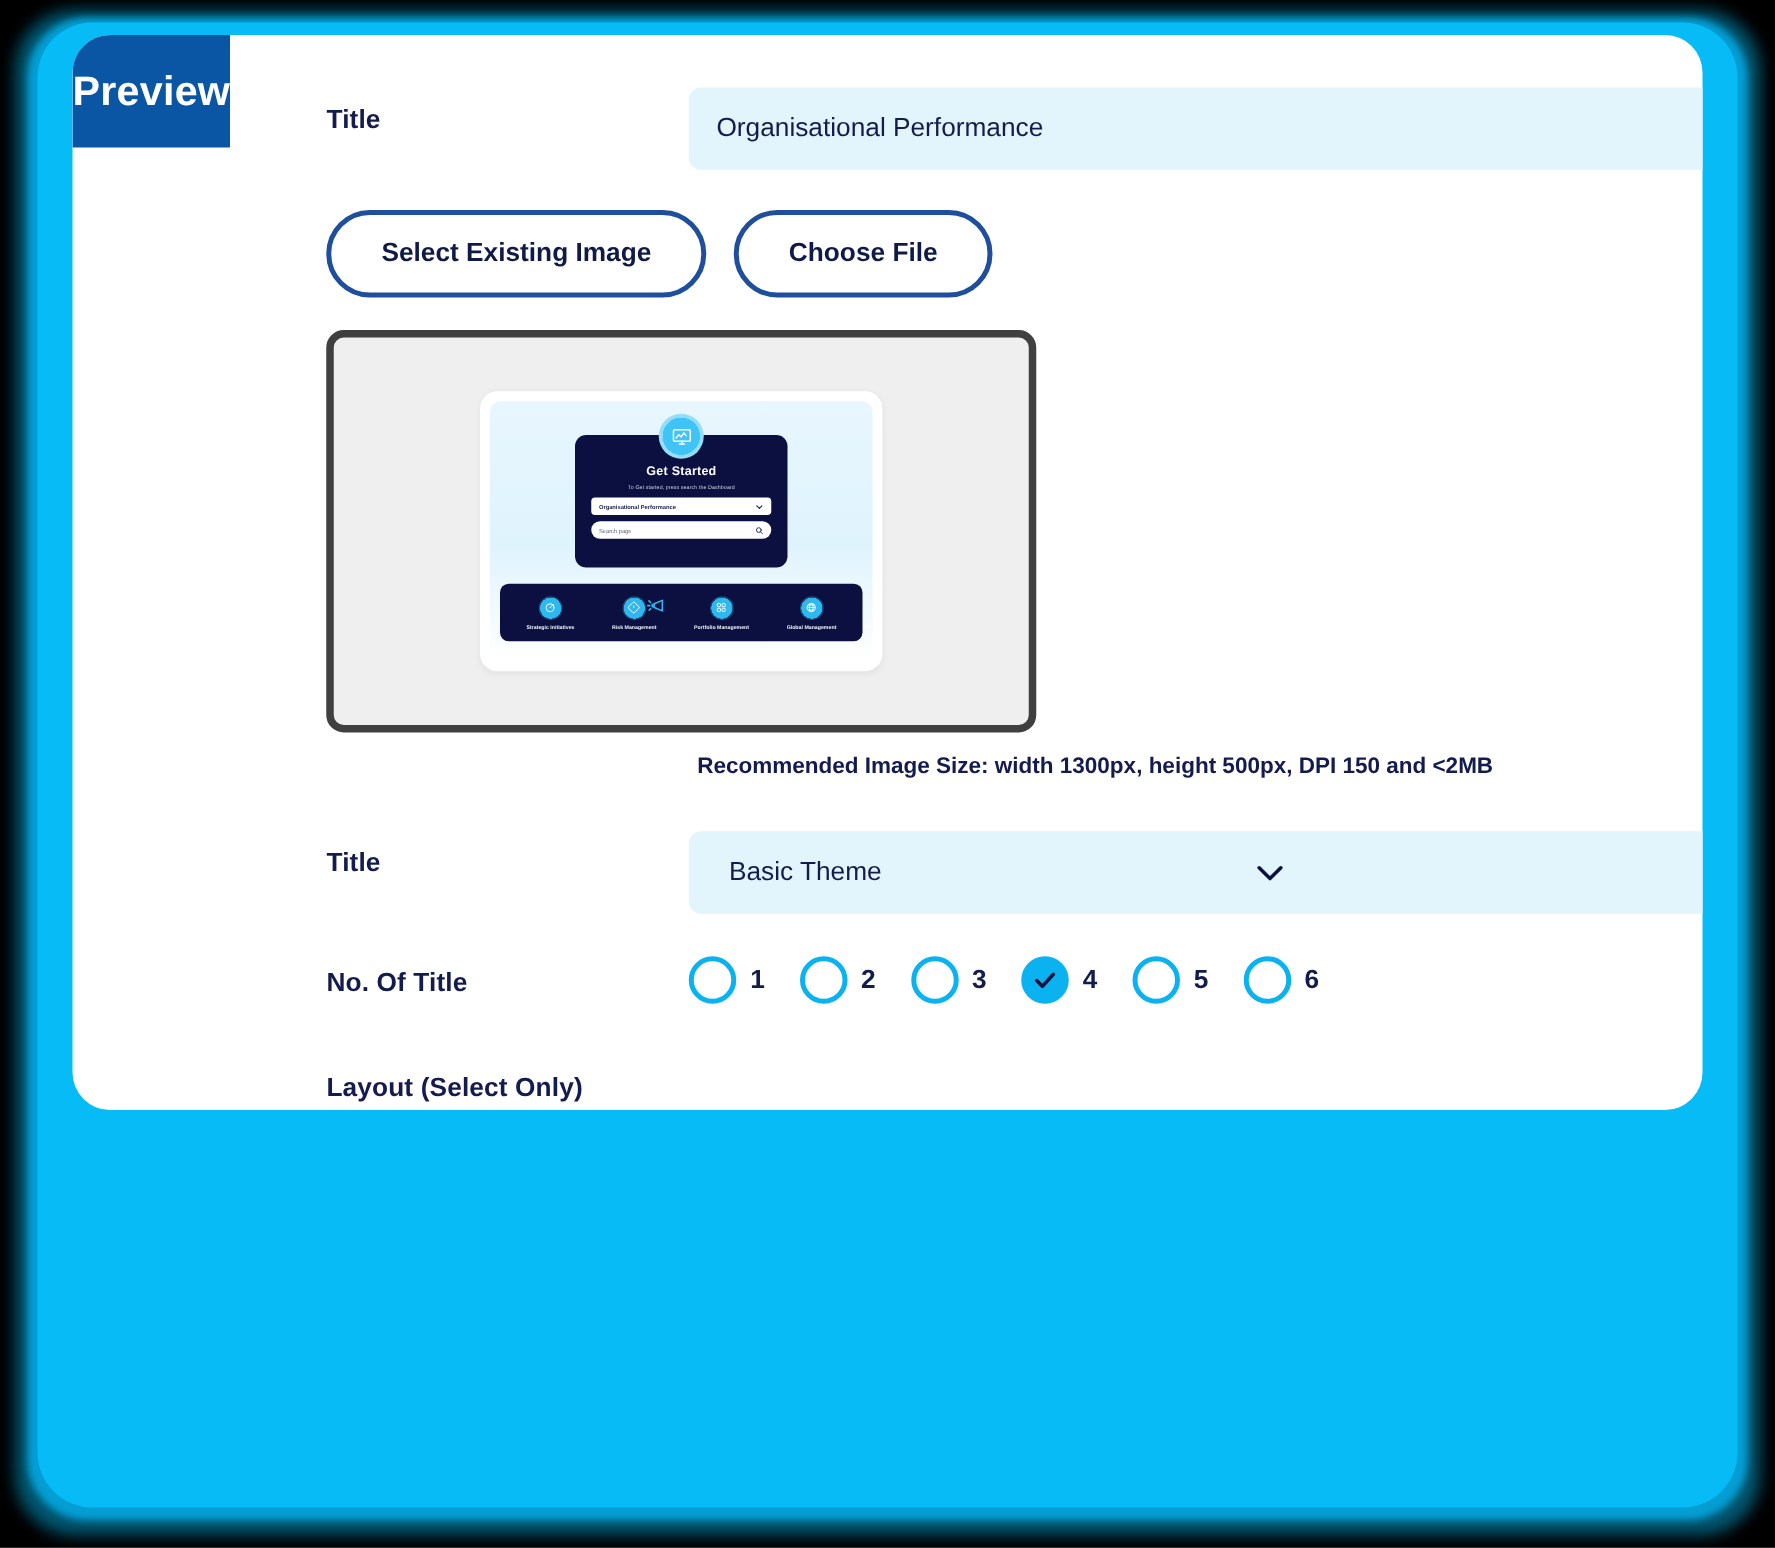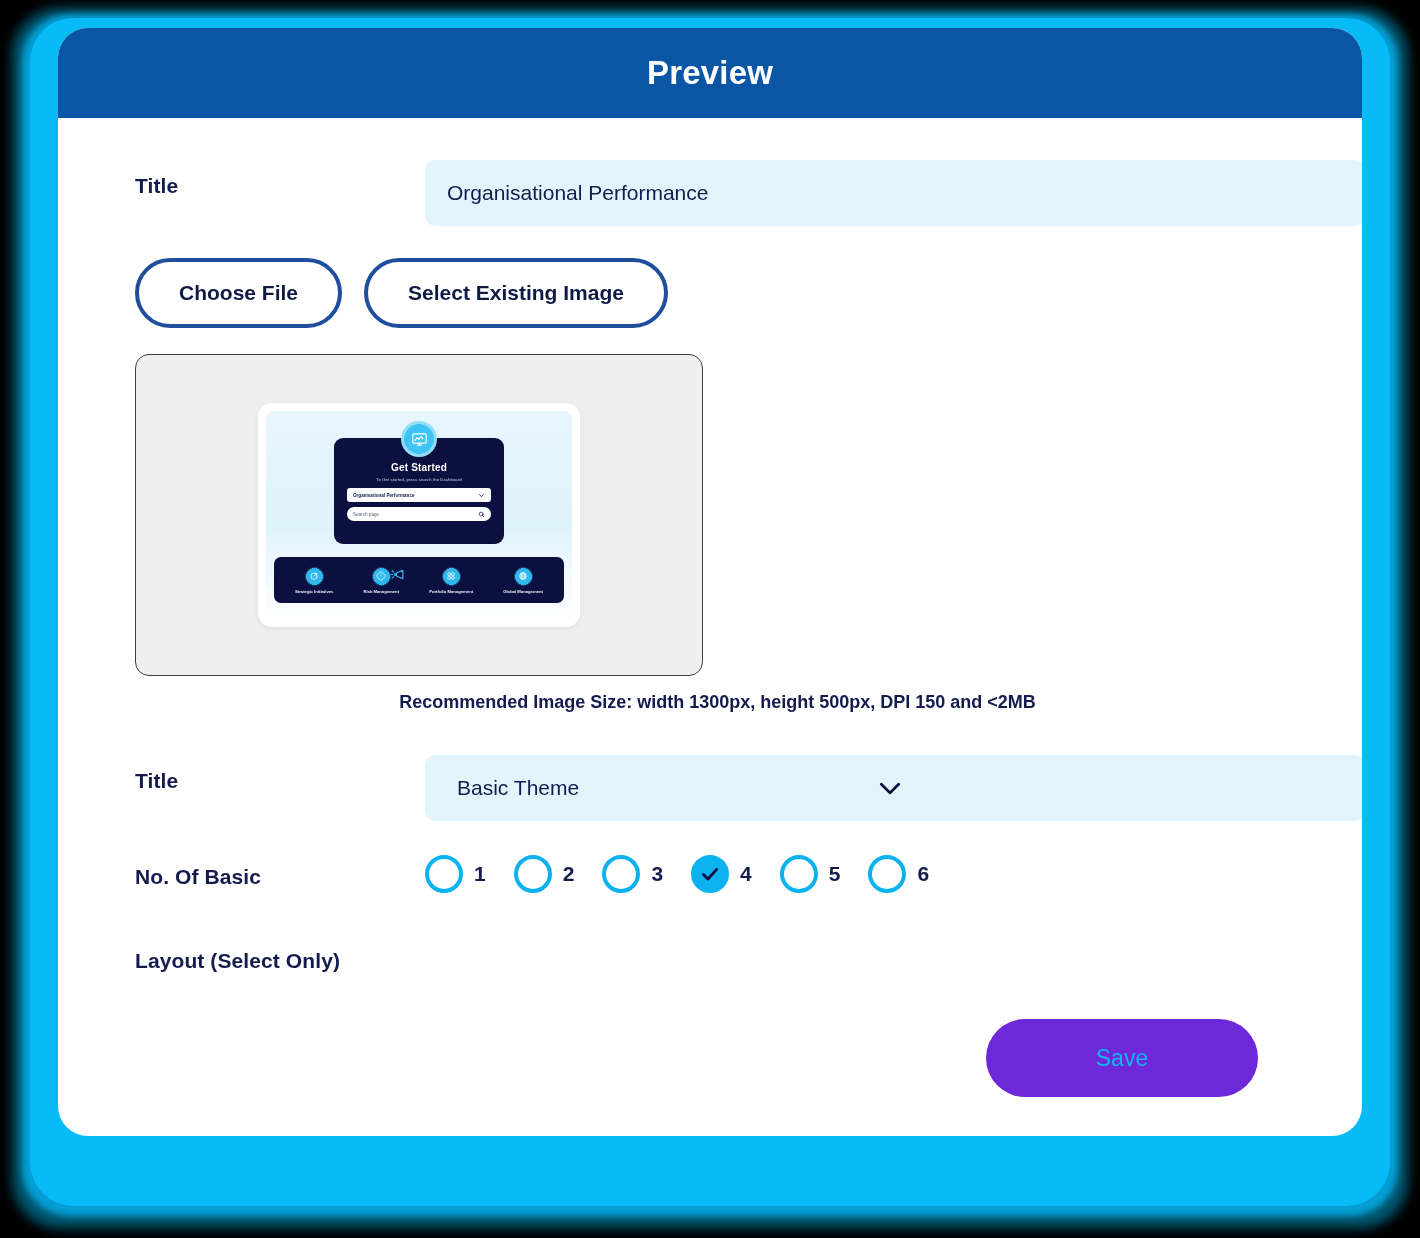--- a/index.html
+++ b/index.html
@@ -44,26 +44,26 @@
     background: #07bbf7;
     border-radius: 44px;
   }
 
   
   .card {
     position: absolute;
     left: 58px;
     top: 28px;
     width: 1304px;
-    height: 1108px;
+    height: 860px;
     background: #ffffff;
     border-radius: 30px;
     overflow: hidden;
     display: flex;
-    flex-direction: column;
+    flex-direction: row;
   }
 
   
   .card-header {
     height: 90px;
     background: #0b56a4;
     display: flex;
     align-items: center;
     justify-content: center;
     flex: none;
@@ -134,21 +134,21 @@
     justify-content: center;
     white-space: nowrap;
   }
 
   
   .preview-box {
     margin-top: 26px;
     width: 568px;
     height: 322px;
     background: #efefef;
-    border: 1px solid #404040;
+    border: 6px solid #404040;
     border-radius: 14px;
     display: flex;
     align-items: center;
     justify-content: center;
   }
 
   .thumb-shell {
     width: 322px;
     height: 224px;
     background: #ffffff;
@@ -366,22 +366,22 @@
         <div class="row-label">Title</div>
         <div class="row-field">
           <div class="text-input" placeholder="Enter title">Organisational Performance</div>
         </div>
       </div>
 
       <div class="form-row" style="margin-top:26px">
         <div class="row-field">
 
           <div class="pill-row">
+            <button class="pill-btn">Select Existing Image</button>
             <button class="pill-btn">Choose File</button>
-            <button class="pill-btn">Select Existing Image</button>
           </div>
 
           <div class="preview-box">
             <div class="thumb-shell">
               <div class="thumb">
 
                 <div class="gs-icon-badge">
                   <svg width="17" height="17" viewBox="0 0 24 24" fill="none" stroke="#ffffff" stroke-width="1.7" stroke-linecap="round" stroke-linejoin="round">
                     <rect x="2.5" y="4" width="19" height="13" rx="1.6"></rect>
                     <path d="M5.5 13.2l3-3.6 2.6 2.4 3.2-4.4 2.4 3"></path>
@@ -474,21 +474,21 @@
           <div class="select-input">
             <span>Basic Theme</span>
             <svg class="chev" viewBox="0 0 24 24" fill="none" stroke="#0c1040" stroke-width="2.6" stroke-linecap="round" stroke-linejoin="round">
               <polyline points="4 8.5 12 16.5 20 8.5"></polyline>
             </svg>
           </div>
         </div>
       </div>
 
       <div class="form-row mt-row">
-        <div class="row-label">No. Of Basic</div>
+        <div class="row-label">No. Of Title</div>
         <div class="row-field">
           <div class="radio-group">
 
             <div class="radio-opt">
               <div class="radio-circle">
                 
               </div>
               <span class="radio-label">1</span>
             </div>
 

